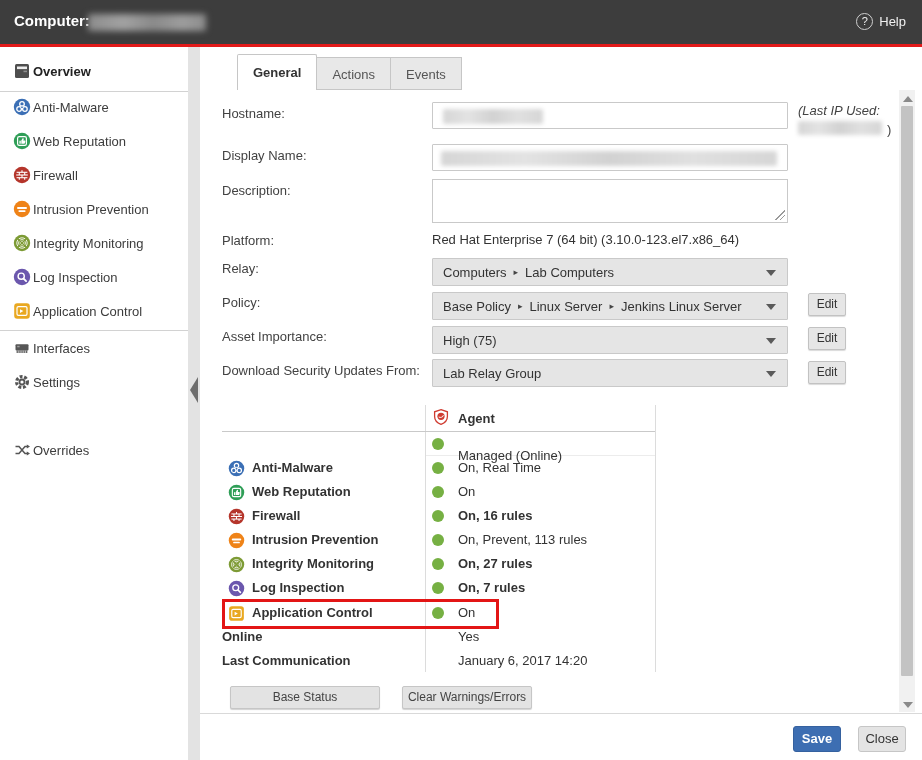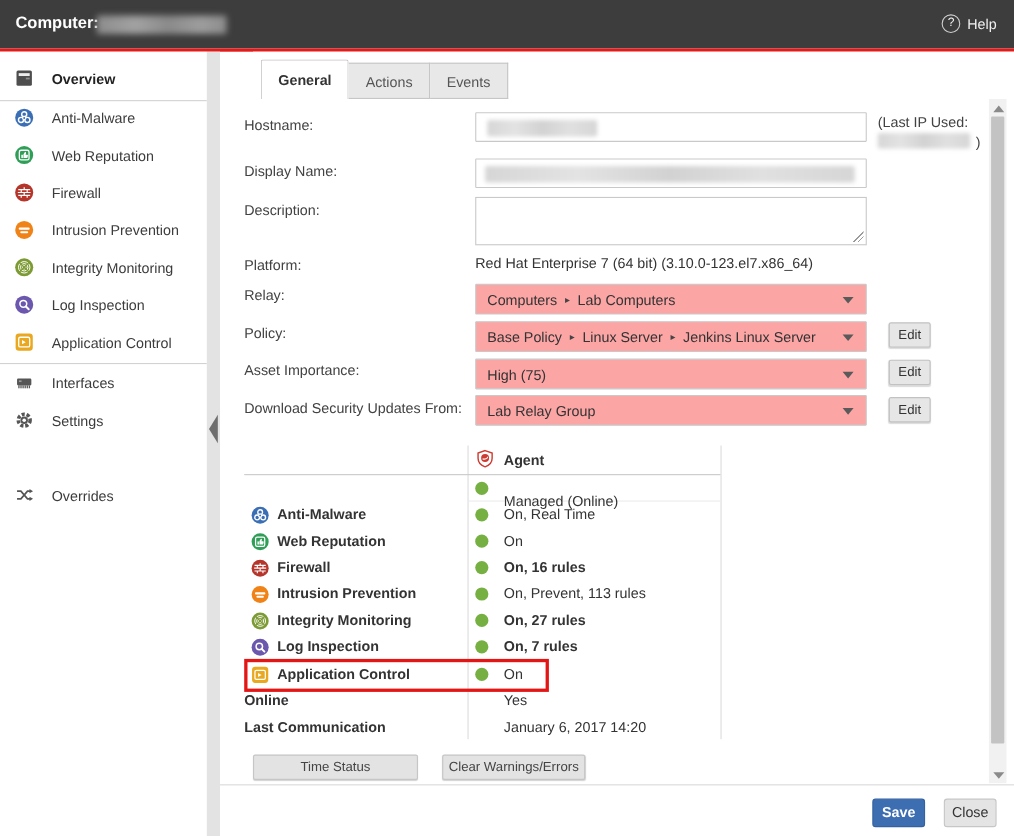--- a/index.html
+++ b/index.html
@@ -17,21 +17,21 @@
         color:#f1f1f1; font-size:13px; cursor:pointer; }
   .tb-help .qmark { width:17px; height:17px; border:1px solid #cfcfcf; border-radius:50%;
         font-size:11px; line-height:15px; text-align:center; color:#f1f1f1; }
   .redline { position:absolute; left:0; top:44px; width:922px; height:3px; background:#e21a1a; }
 
   
   .sidebar { position:absolute; left:0; top:47px; width:188px; height:713px; background:#fff; }
   .nav-item { position:absolute; left:0; width:188px; height:34px; display:flex; align-items:center;
         font-size:13px; color:#3c3c3c; cursor:pointer; }
   .nav-item .ic { margin-left:13px; }
-  .nav-item .lbl { margin-left:16px; white-space:nowrap; }
+  .nav-item .lbl { margin-left:2px; white-space:nowrap; }
   .nav-item.active { font-weight:bold; color:#222; }
   .nav-divider { position:absolute; left:0; width:188px; height:1px; background:#d2d2d2; }
   .side-strip { position:absolute; left:188px; top:47px; width:12px; height:713px; background:#e3e3e3; }
   .collapse-handle { position:absolute; left:190px; top:377px; width:0; height:0;
         border-top:13px solid transparent; border-bottom:13px solid transparent;
         border-right:8px solid #6e6e6e; cursor:pointer; }
 
   
   .tabstrip { position:absolute; left:200px; top:47px; width:722px; height:43px; background:#fff;
         display:flex; align-items:flex-end; padding-left:7px;margin-left:30px; }
@@ -48,21 +48,21 @@
         border:1px solid #c9c9c9; border-radius:1px; }
   .redacted { background:linear-gradient(90deg,#d6d6d6,#e3e3e3 25%,#d2d2d2 50%,#e0e0e0 75%,#d6d6d6);
         filter:blur(2px); border-radius:2px; }
   .in-redact { position:absolute; }
   .tarea { position:absolute; left:432px; top:179px; width:356px; height:44px; background:#fff;
         border:1px solid #c9c9c9; }
   .resize-corner { position:absolute; right:2px; bottom:2px; width:10px; height:10px;
         background:linear-gradient(135deg, transparent 0 50%, #9a9a9a 50% 57%, transparent 57% 72%, #9a9a9a 72% 79%, transparent 79%); }
   .static-val { position:absolute; font-size:13px; color:#333; white-space:nowrap; }
 
-  .sel { position:absolute; width:356px; height:28px; background:#fca5a5; border:1px solid #c9c9c9;
+  .sel { position:absolute; width:356px; height:28px; background:#e5e5e5; border:1px solid #c9c9c9;
         border-radius:1px; font-size:13px; color:#333; display:flex; align-items:center;
         padding-left:10px; cursor:pointer; }
   .sel .caret { position:absolute; right:11px; top:11px; width:0; height:0;
         border-left:5px solid transparent; border-right:5px solid transparent;
         border-top:6px solid #5a5a5a; }
   .bc-sep { font-size:9px; color:#444; margin:0 7px; }
 
   .btn-edit { position:absolute; width:38px; height:23px; background:#e6e6e6;
         border:1px solid #c2c2c2; border-radius:2px; font-size:12px; color:#333;
         font-family:"Liberation Sans",sans-serif; text-align:center; line-height:21px;
@@ -297,21 +297,21 @@
   <div class="tabstrip">
     <div class="tab active first">General</div>
     <div class="tab">Actions</div>
     <div class="tab">Events</div>
   </div>
 
   <span class="flabel" style="left:222px;top:106px;">Hostname:</span>
   <div class="tinput" style="left:432px;top:102px;">
     <span class="in-redact redacted" style="left:10px;top:6px;width:100px;height:15px;"></span>
   </div>
-  <span class="flabel" style="left:798px;top:103px;">(Last IP Used:</span>
+  <span class="flabel" style="left:798px;top:103px;font-style:italic;">(Last IP Used:</span>
   <span class="in-redact redacted" style="left:798px;top:121px;width:84px;height:14px;"></span>
   <span class="flabel" style="left:887px;top:122px;">)</span>
 
   <span class="flabel" style="left:222px;top:148px;">Display Name:</span>
   <div class="tinput" style="left:432px;top:144px;">
     <span class="in-redact redacted" style="left:8px;top:6px;width:336px;height:15px;"></span>
   </div>
 
   <span class="flabel" style="left:222px;top:183px;">Description:</span>
   <div class="tarea">
@@ -416,21 +416,21 @@
   <span class="dot" style="left:432px;top:607px;"></span>
   <span class="trow-val" style="left:458px;top:605px;">On</span>
   <div class="highlight-box"></div>
 
   <span class="trow-label" style="left:222px;top:629px;">Online</span>
   <span class="trow-val" style="left:458px;top:629px;">Yes</span>
 
   <span class="trow-label" style="left:222px;top:653px;">Last Communication</span>
   <span class="trow-val" style="left:458px;top:653px;">January 6, 2017 14:20</span>
 
-  <div class="btn-gray" style="left:230px;top:686px;width:150px;">Time Status</div>
+  <div class="btn-gray" style="left:230px;top:686px;width:150px;">Base Status</div>
   <div class="btn-gray" style="left:402px;top:686px;width:130px;">Clear Warnings/Errors</div>
 
   <div class="footer-line"></div>
   <div class="btn-save">Save</div>
   <div class="btn-close">Close</div>
 
   <div class="sb-track"></div>
   <div class="sb-up"></div>
   <div class="sb-thumb"></div>
   <div class="sb-down"></div>

